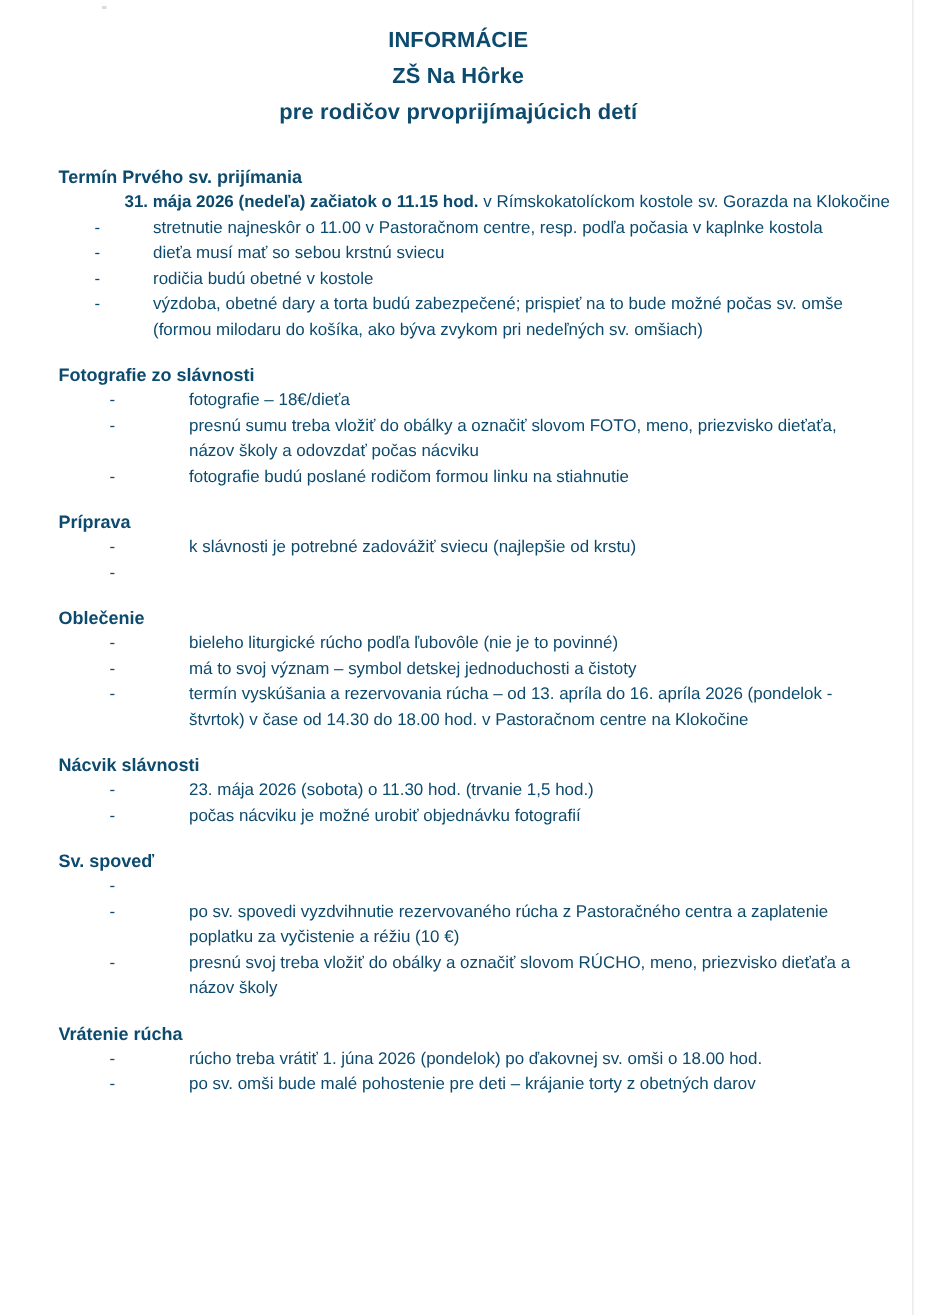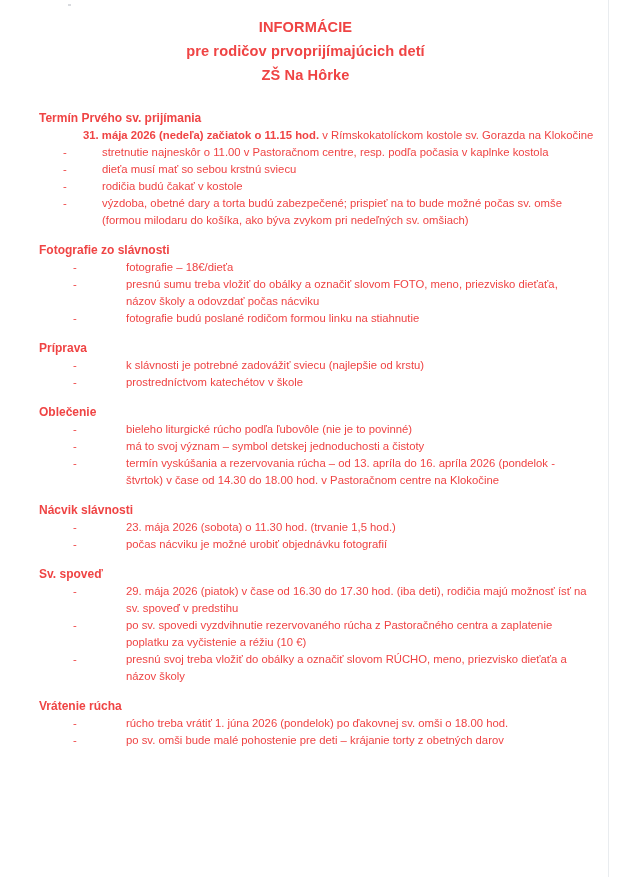--- a/index.html
+++ b/index.html
@@ -3,21 +3,21 @@
 <meta charset="utf-8">
 <style>
   html, body { margin: 0; padding: 0; background: #ffffff; }
   .page {
     position: relative;
     width: 611px;
     height: 877px;
     background: #ffffff;
     overflow: hidden;
     font-family: "Liberation Sans", "DejaVu Sans", sans-serif;
-    color: #ef4444;
+    color: #0c4a6e;
   }
   
   .scan-edge {
     position: absolute;
     top: 0; bottom: 0; right: 2px;
     width: 1px;
     background: #e9ecef;
   }
   
   .scan-speck {
@@ -69,40 +69,40 @@
 </style>
 </head>
 <body>
 
 <div class="page">
   <div class="scan-edge"></div>
   <div class="scan-speck"></div>
 
   <div class="doc-header">
     <div class="title-line">INFORMÁCIE</div>
+    <div class="title-line">ZŠ Na Hôrke</div>
     <div class="title-line">pre rodičov prvoprijímajúcich detí</div>
-    <div class="title-line">ZŠ Na Hôrke</div>
   </div>
 
   <div class="content">
       <section class="sec">
         <div class="sec-heading">Termín Prvého sv. prijímania</div>
         <div class="sec-intro"><span class="b">31. mája 2026 (nedeľa) začiatok o 11.15 hod.</span><span> v Rímskokatolíckom kostole sv. Gorazda na Klokočine</span></div>
         <div class="list list-inline">
           <div class="item">
             <span class="dash">-</span>
             <span class="txt">stretnutie najneskôr o 11.00 v Pastoračnom centre, resp. podľa počasia v kaplnke kostola</span>
           </div>
           <div class="item">
             <span class="dash">-</span>
             <span class="txt">dieťa musí mať so sebou krstnú sviecu</span>
           </div>
           <div class="item">
             <span class="dash">-</span>
-            <span class="txt">rodičia budú čakať v kostole</span>
+            <span class="txt">rodičia budú obetné v kostole</span>
           </div>
           <div class="item">
             <span class="dash">-</span>
             <span class="txt">výzdoba, obetné dary a torta budú zabezpečené; prispieť na to bude možné počas sv. omše (formou milodaru do košíka, ako býva zvykom pri nedeľných sv. omšiach)</span>
           </div>
         </div>
       </section>
       <section class="sec">
         <div class="sec-heading">Fotografie zo slávnosti</div>
         <div class="list list-hanging">
@@ -122,21 +122,20 @@
       </section>
       <section class="sec">
         <div class="sec-heading">Príprava</div>
         <div class="list list-hanging">
           <div class="item">
             <span class="dash">-</span>
             <span class="txt">k slávnosti je potrebné zadovážiť sviecu (najlepšie od krstu)</span>
           </div>
           <div class="item">
             <span class="dash">-</span>
-            <span class="txt">prostredníctvom katechétov v škole</span>
           </div>
         </div>
       </section>
       <section class="sec">
         <div class="sec-heading">Oblečenie</div>
         <div class="list list-hanging">
           <div class="item">
             <span class="dash">-</span>
             <span class="txt">bieleho liturgické rúcho podľa ľubovôle (nie je to povinné)</span>
           </div>
@@ -161,21 +160,20 @@
             <span class="dash">-</span>
             <span class="txt">počas nácviku je možné urobiť objednávku fotografií</span>
           </div>
         </div>
       </section>
       <section class="sec">
         <div class="sec-heading">Sv. spoveď</div>
         <div class="list list-hanging">
           <div class="item">
             <span class="dash">-</span>
-            <span class="txt">29. mája 2026 (piatok) v čase od 16.30 do 17.30 hod. (iba deti), rodičia majú možnosť ísť na sv. spoveď v predstihu</span>
           </div>
           <div class="item">
             <span class="dash">-</span>
             <span class="txt">po sv. spovedi vyzdvihnutie rezervovaného rúcha z Pastoračného centra a zaplatenie poplatku za vyčistenie a réžiu (10 €)</span>
           </div>
           <div class="item">
             <span class="dash">-</span>
             <span class="txt">presnú svoj treba vložiť do obálky a označiť slovom RÚCHO, meno, priezvisko dieťaťa a názov školy</span>
           </div>
         </div>

